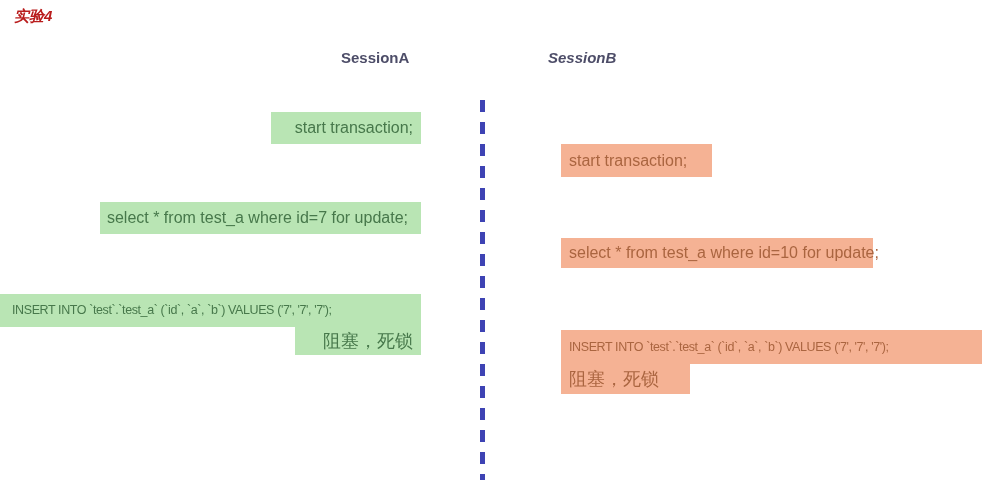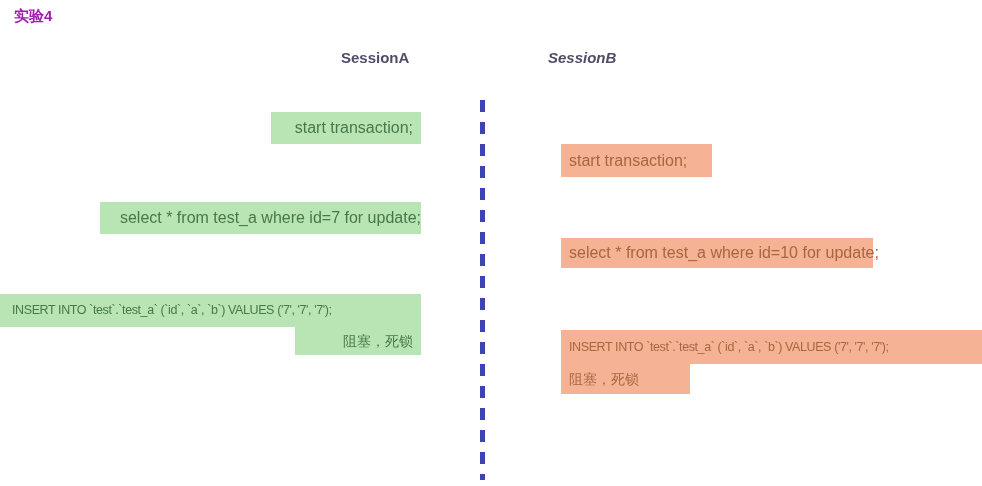--- a/index.html
+++ b/index.html
@@ -14,21 +14,22 @@
     height: 486px;
     background: #ffffff;
     overflow: hidden;
   }
   .title {
     position: absolute;
     left: 14px;
     top: 7px;
     font-size: 15px;
     font-weight: bold;
-    color: #a21caf;
+    color: #b91c1c;
+    font-style: italic;
   }
   .col-label {
     position: absolute;
     top: 49px;
     font-size: 15px;
     font-weight: 600;
     color: #4d4d68;
   }
   .col-label.a { left: 341px; }
   .col-label.b { left: 548px; font-style: italic; }
@@ -57,25 +58,25 @@
     color: #47784b;
   }
   .box.orange {
     background: #f5b294;
     color: #aa6540;
   }
   .insert-line {
     font-size: 12.5px;
     letter-spacing: -0.4px;
   }
-  .note-line { font-size: 14px; }
+  .note-line { font-size: 18px; }
 
   
   .g1 { left: 271px; top: 112px; width: 150px; height: 32px; line-height: 32px; text-align: right; padding-right: 8px; }
-  .g2 { left: 100px; top: 202px; width: 321px; height: 32px; line-height: 32px; text-align: right; padding-right: 0; }
+  .g2 { left: 100px; top: 202px; width: 321px; height: 32px; line-height: 32px; text-align: right; padding-right: 13px; }
   .g3a { left: 0px;  top: 294px; width: 421px; height: 33px; line-height: 33px; text-align: left; padding-left: 12px; }
   .g3b { left: 295px; top: 327px; width: 126px; height: 28px; line-height: 28px; text-align: right; padding-right: 8px; }
 
   
   .o1 { left: 561px; top: 144px; width: 151px; height: 33px; line-height: 33px; text-align: left; padding-left: 8px; }
   .o2 { left: 561px; top: 238px; width: 312px; height: 30px; line-height: 30px; text-align: left; padding-left: 8px; }
   .o3a { left: 561px; top: 330px; width: 421px; height: 34px; line-height: 34px; text-align: left; padding-left: 8px; }
   .o3b { left: 561px; top: 364px; width: 129px; height: 30px; line-height: 30px; text-align: left; padding-left: 8px; }
 
   .watermark {

